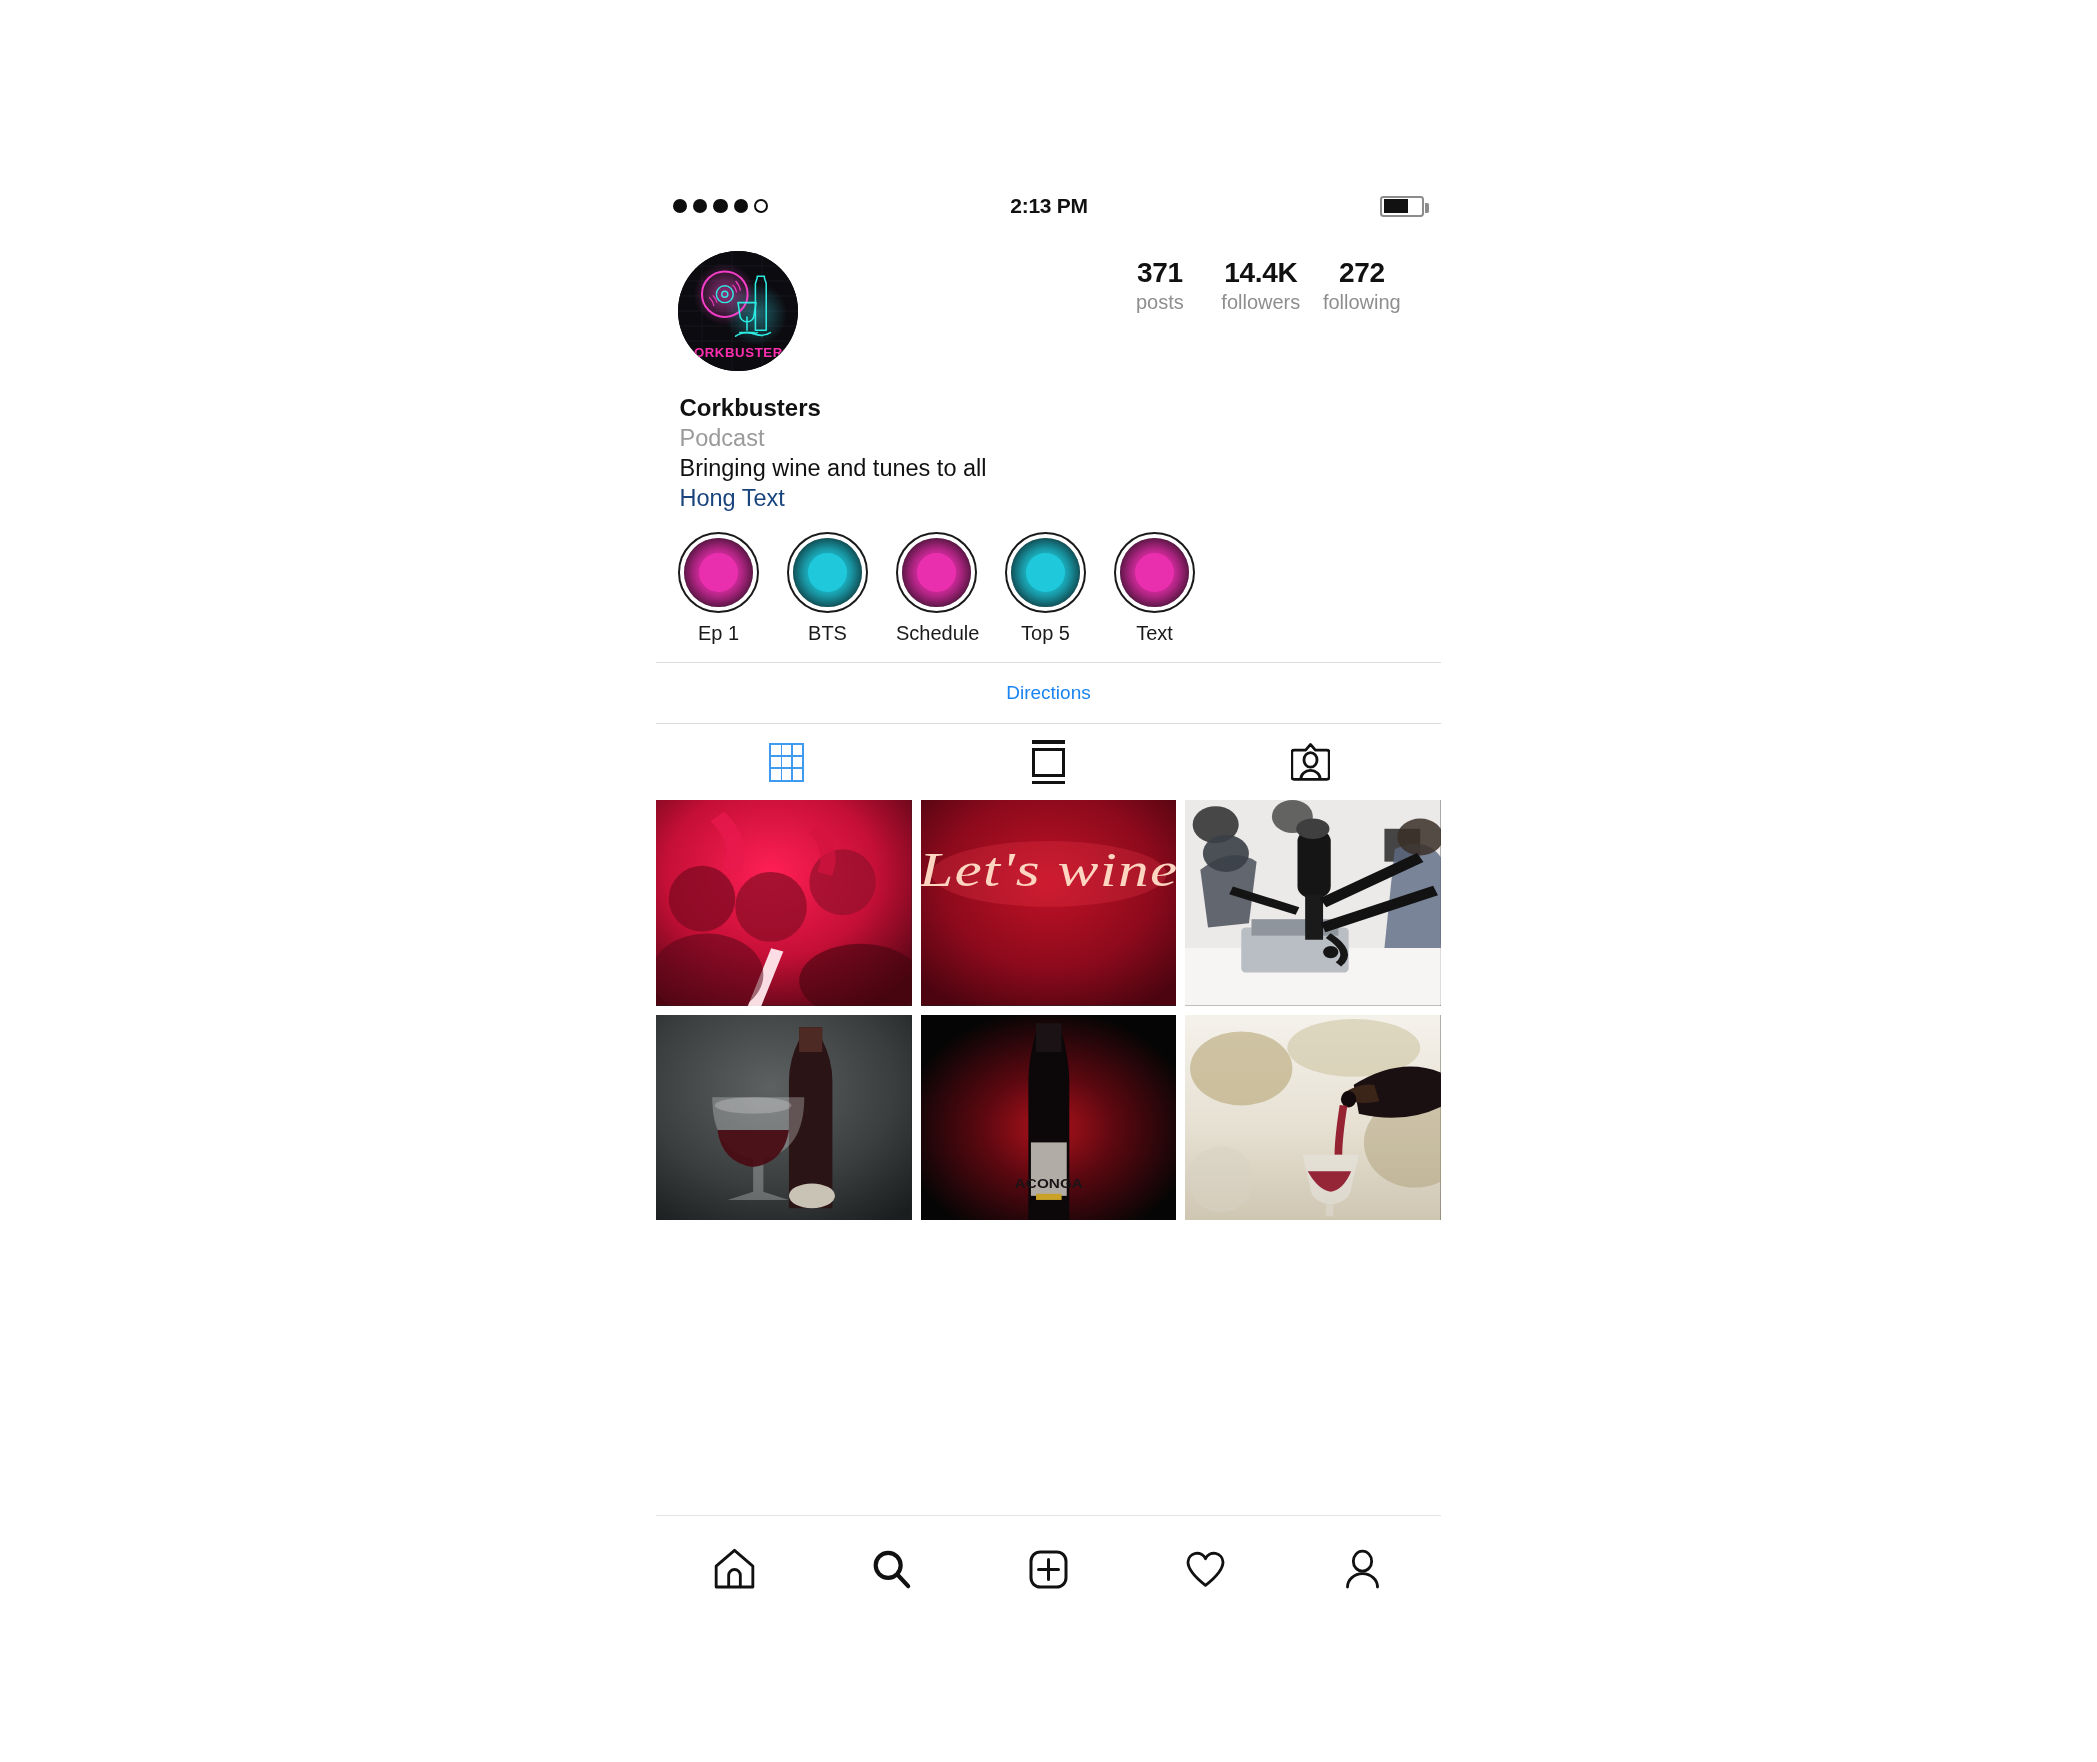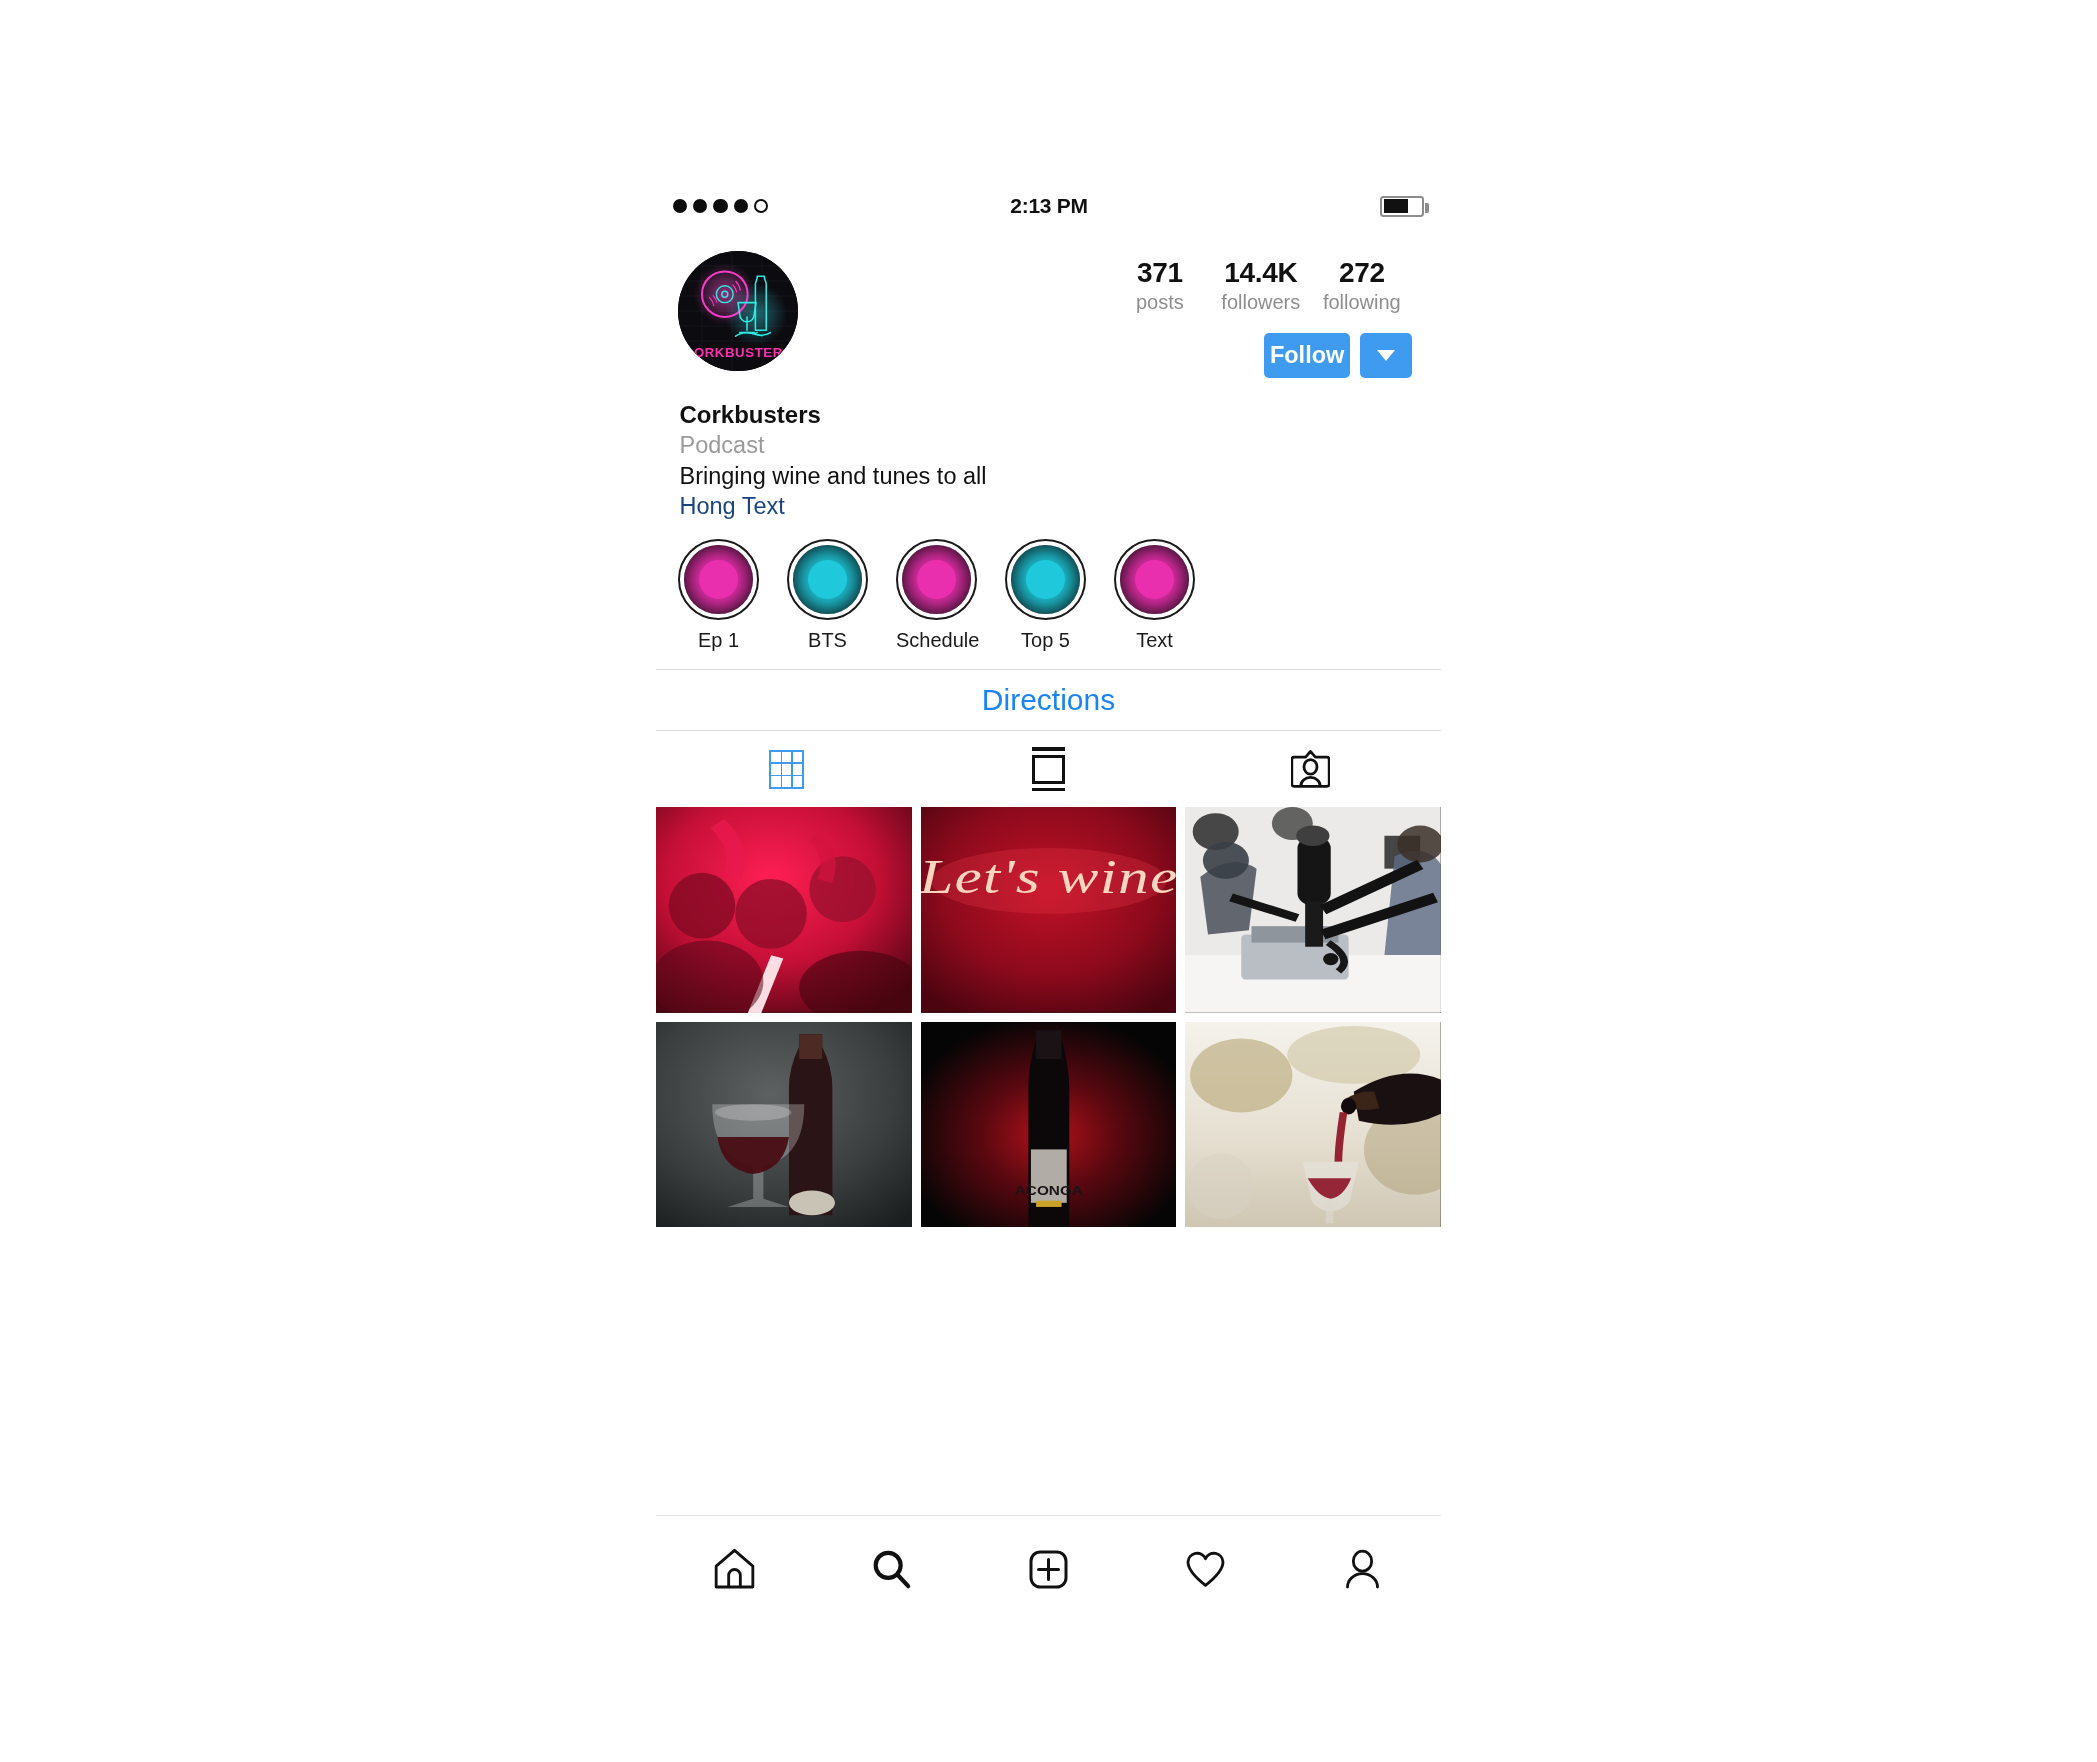--- a/index.html
+++ b/index.html
@@ -258,21 +258,21 @@
   
   .directions {
     margin-top: 17px;
     border-top: 1.7px solid #dcdcdc;
     border-bottom: 1.7px solid #dcdcdc;
     height: 60px;
     display: flex;
     align-items: center;
     justify-content: center;
     color: #1a84f2;
-    font-size: 30px;
+    font-size: 19px;
     cursor: pointer;
   }
 
   
   .tabs {
     height: 76px;
     display: flex;
     align-items: center;
   }
   .tab {
@@ -421,26 +421,20 @@
         <div class="stat">
           <div class="stat-num">14.4K</div>
           <div class="stat-label">followers</div>
         </div>
         <div class="stat">
           <div class="stat-num">272</div>
           <div class="stat-label">following</div>
         </div>
       </div>
 
-      <div class="actions-row">
-        <button class="follow-btn">Follow</button>
-        <div class="follow-dropdown">
-          <span class="caret"></span>
-        </div>
-      </div>
     </div>
   </div>
 
   <div class="bio">
     <div class="bio-name">Corkbusters</div>
     <div class="bio-category">Podcast</div>
     <div class="bio-text">Bringing wine and tunes to all</div>
     <div class="bio-location">Hong Text</div>
   </div>
 

